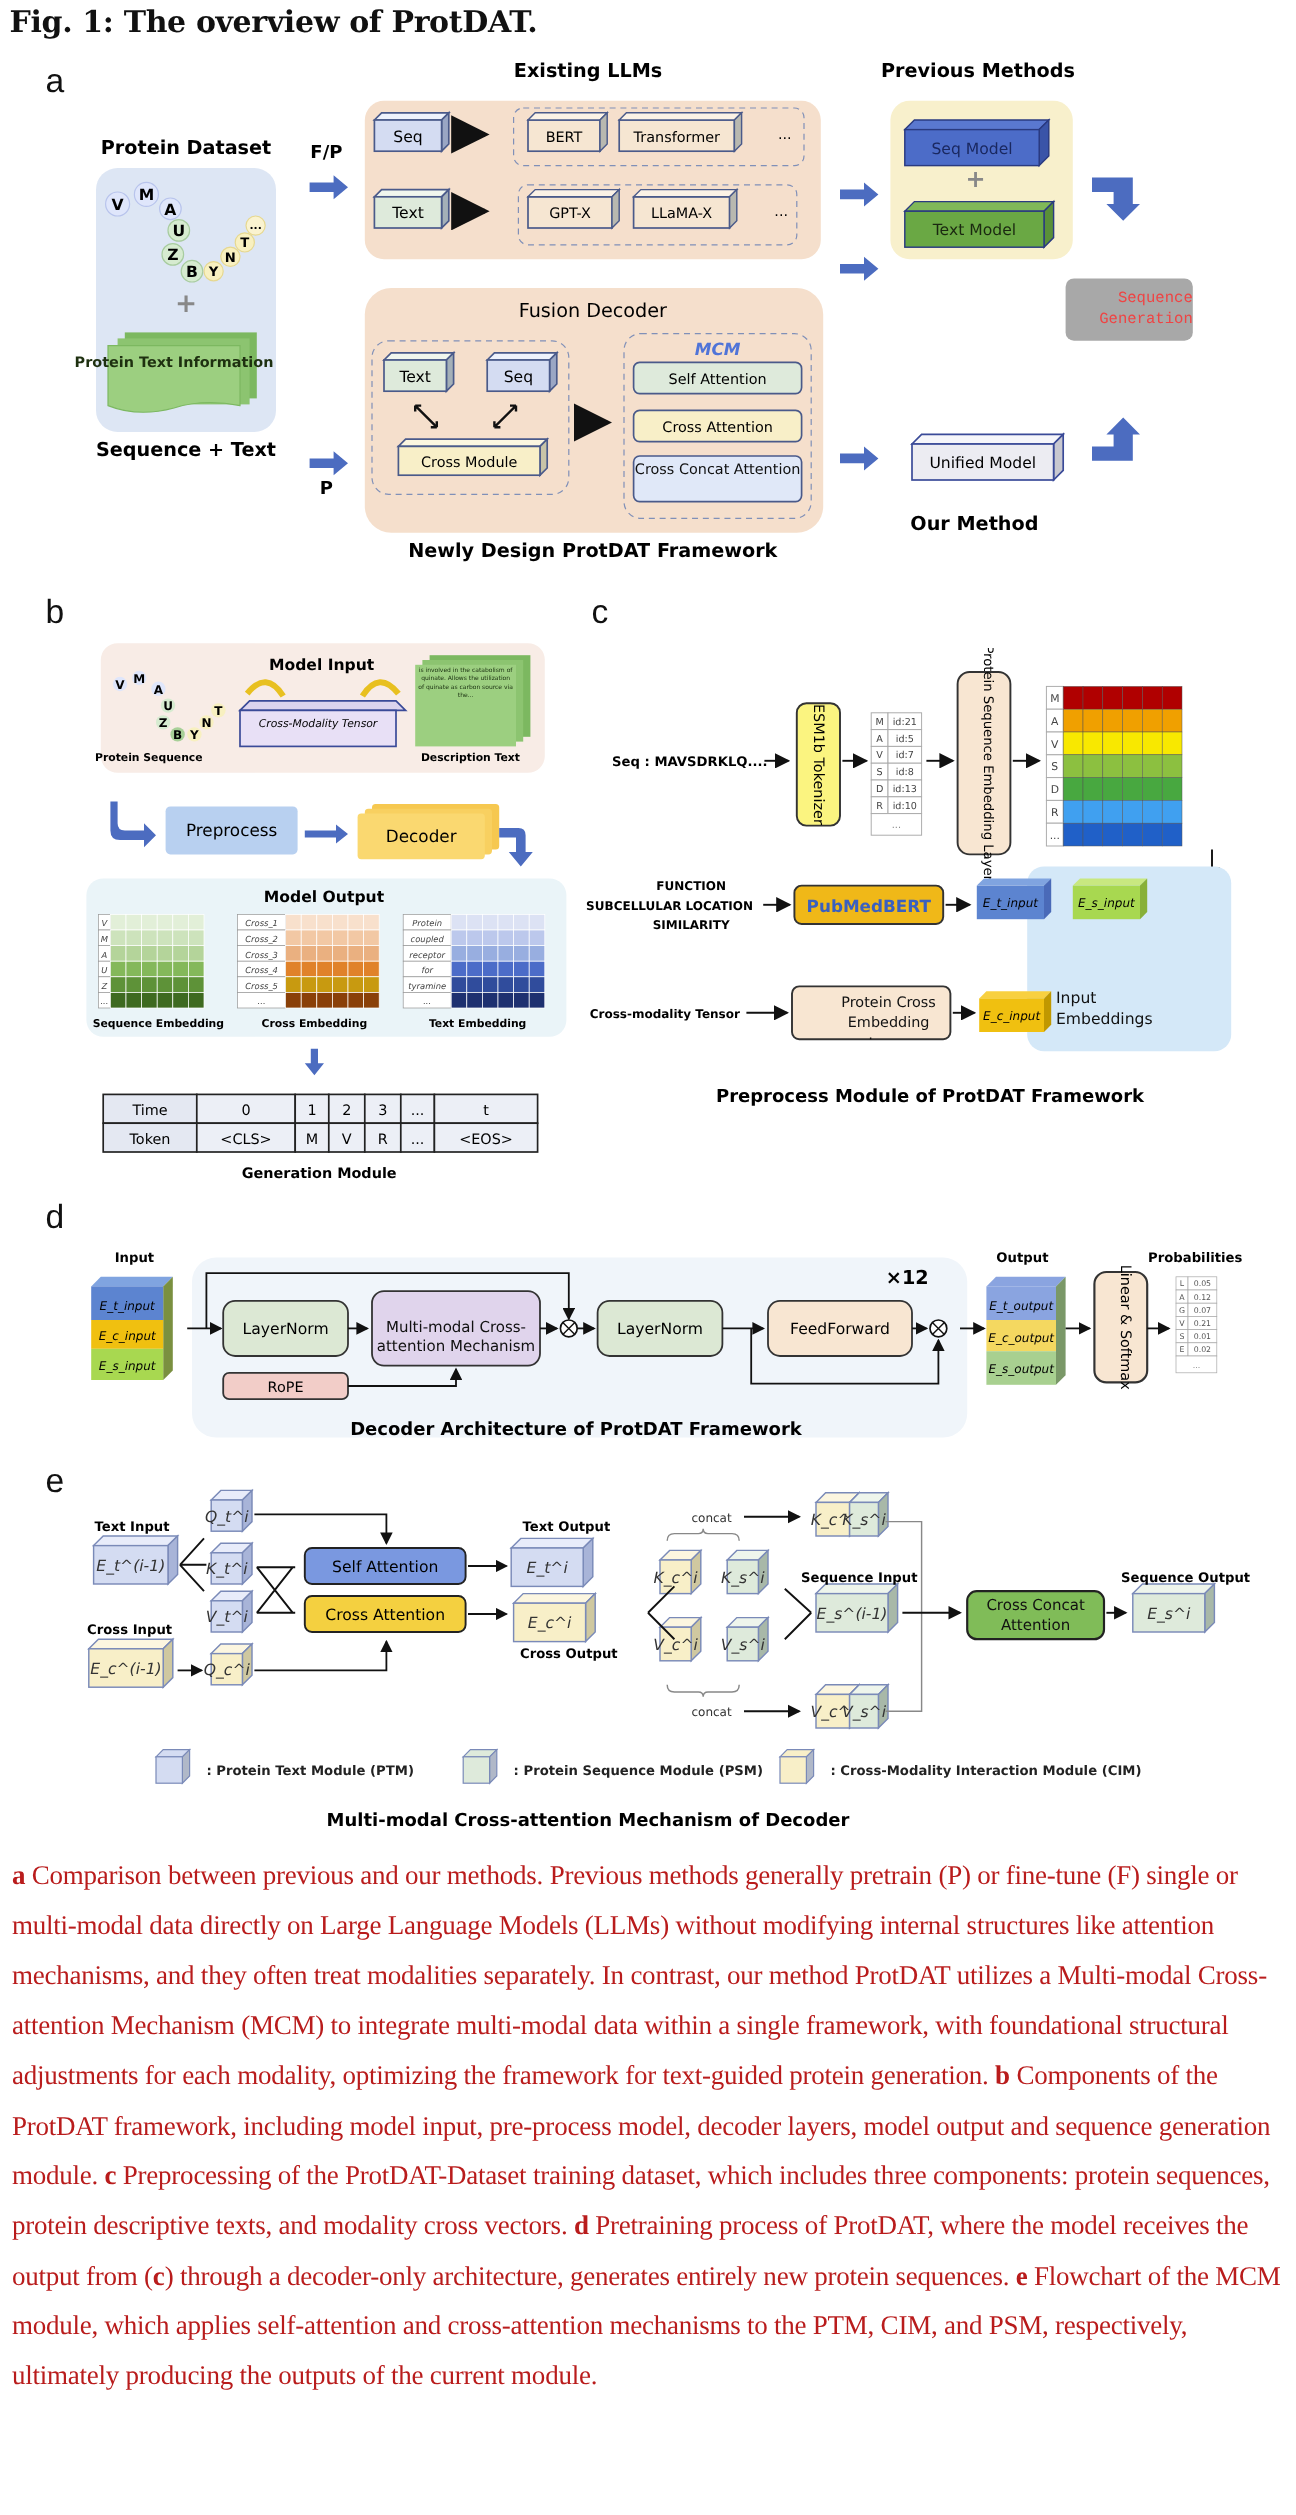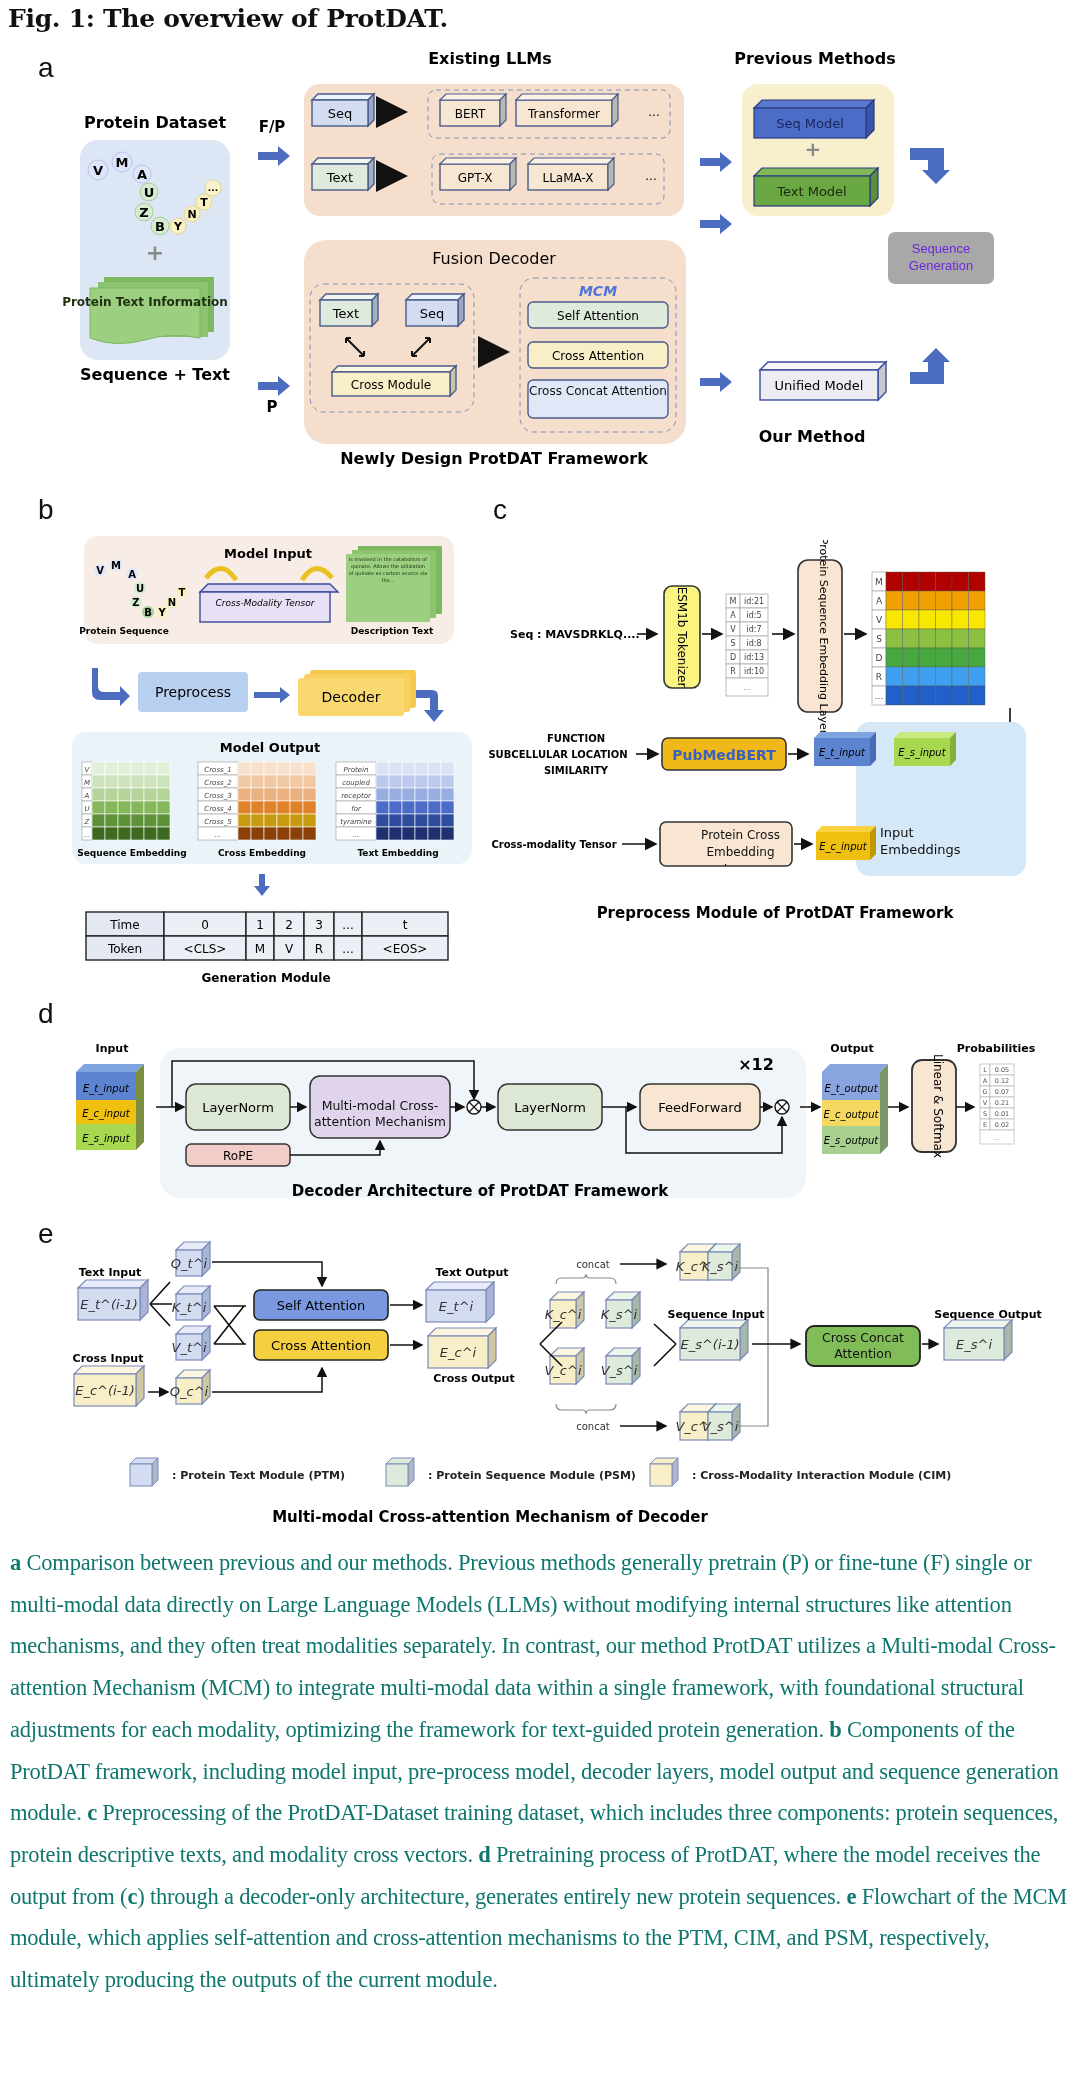--- a/index.html
+++ b/index.html
@@ -1,20 +1,20 @@
 <!DOCTYPE html>
 <html><head>
 <meta charset="utf-8">
 <style>
   html,body{margin:0;padding:0;background:#fff;}
   body{width:1080px;height:2096px;position:relative;overflow:hidden;font-family:"DejaVu Sans",sans-serif;color:#111;}
   .abs{position:absolute;}
   .fig-title{left:8px;top:4px;font-family:"DejaVu Serif",serif;font-weight:bold;font-size:25px;letter-spacing:-0.3px;}
   .panel-letter{font-family:"Liberation Sans",sans-serif;font-size:28px;color:#111;}
-  .caption{left:10px;top:1542px;width:1064px;font-family:"Liberation Serif",serif;font-size:22.5px;line-height:41.7px;color:#0f766e;letter-spacing:-0.2px;}
+  .caption{left:10px;top:1542px;width:1064px;font-family:"Liberation Serif",serif;font-size:22.5px;line-height:41.7px;color:#b91c1c;letter-spacing:-0.2px;}
   .caption b{font-weight:bold;}
   svg text{font-family:"DejaVu Sans",sans-serif;}
 </style>
 </head>
 <body>
 
 <div class="abs fig-title">Fig. 1: The overview of ProtDAT.</div>
 
 <div class="abs panel-letter" style="left:38px;top:52px;">a</div>
 <svg class="abs" style="left:0;top:40px;" width="1080" height="430">
@@ -157,21 +157,21 @@
   </g>
   <text x="813" y="116" text-anchor="middle" font-size="20" fill="#888" font-weight="bold">+</text>
   <g>
     <path d="M754,136 l8,-8 h116 l-8,8 z" fill="#80b858" stroke="#2a3a80" stroke-width="1.2"></path>
     <path d="M870,136 l8,-8 v30 l-8,8 z" fill="#5a9038" stroke="#2a3a80" stroke-width="1.2"></path>
     <rect x="754" y="136" width="116" height="30" fill="#6aa844" stroke="#2a3a80" stroke-width="1.2"></rect>
     <text x="812" y="156" text-anchor="middle" font-size="13" fill="#1a2810">Text Model</text>
   </g>
   <path d="M910,108 h34 v22 h6 l-14,14 -14,-14 h6 v-10 h-18 z" fill="#4c6cc0"></path>
   <rect x="888" y="192" width="106" height="52" rx="7" fill="#a8a8a8"></rect>
-  <foreignObject x="888" y="192" width="106" height="52"><div xmlns="http://www.w3.org/1999/xhtml" style="font-size:13px;text-align:center;line-height:17px;padding-top:8px;font-family:Liberation Sans, sans-serif;color:#6d28d9;">Sequence Generation</div></foreignObject>
+  <foreignObject x="888" y="192" width="106" height="52"><div xmlns="http://www.w3.org/1999/xhtml" style="font-size:13px;text-align:right;line-height:17px;padding-top:8px;font-family:Liberation Mono, monospace;color:#ef4444;">Sequence Generation</div></foreignObject>
   <g>
     <path d="M760,330 l8,-8 h118 l-8,8 z" fill="#f6f6fa" stroke="#3a4a98" stroke-width="1.4"></path>
     <path d="M878,330 l8,-8 v30 l-8,8 z" fill="#c8c8d0" stroke="#3a4a98" stroke-width="1.4"></path>
     <rect x="760" y="330" width="118" height="30" fill="#ececf2" stroke="#3a4a98" stroke-width="1.4"></rect>
     <text x="819" y="350" text-anchor="middle" font-size="13">Unified Model</text>
   </g>
   <path d="M910,332 h18 v-10 h-6 l14,-14 14,14 h-6 v22 h-34 z" fill="#4c6cc0"></path>
   <text x="812" y="402" text-anchor="middle" font-size="16" font-weight="bold">Our Method</text>
 </svg>
 

